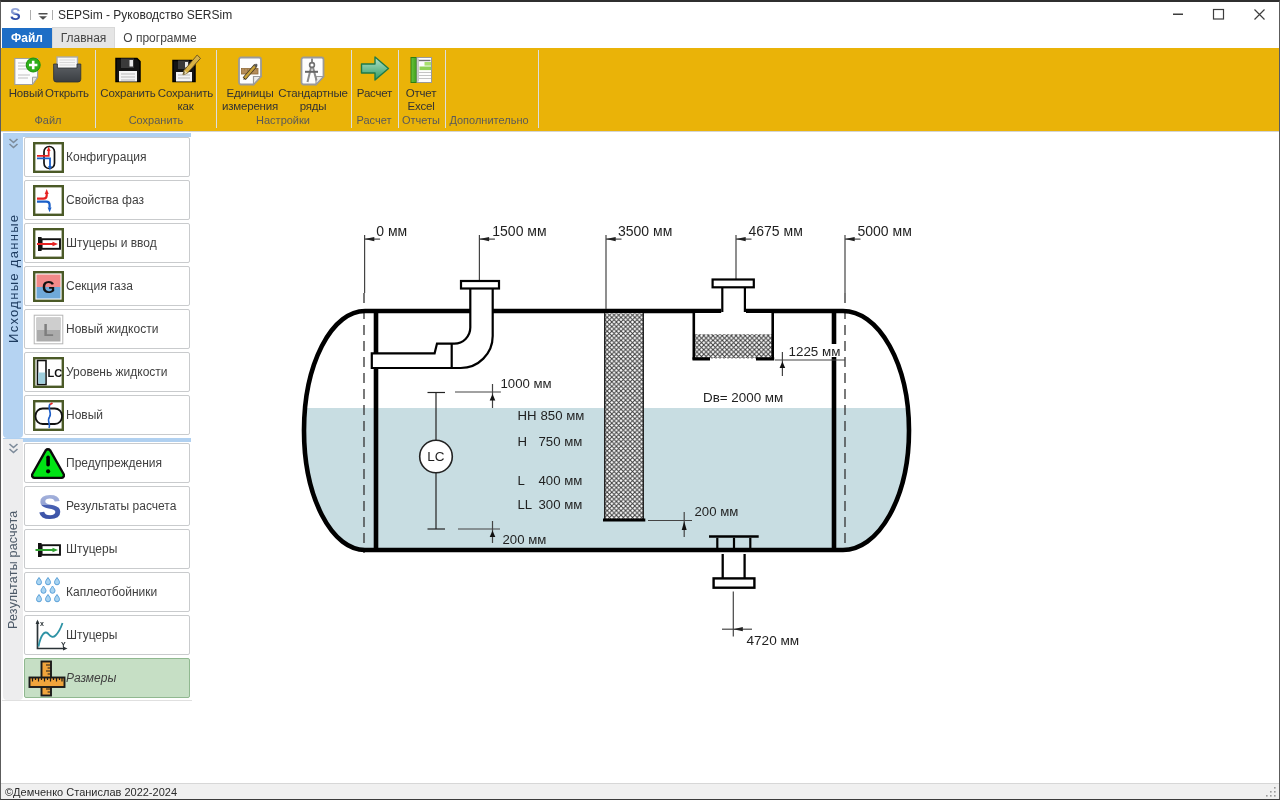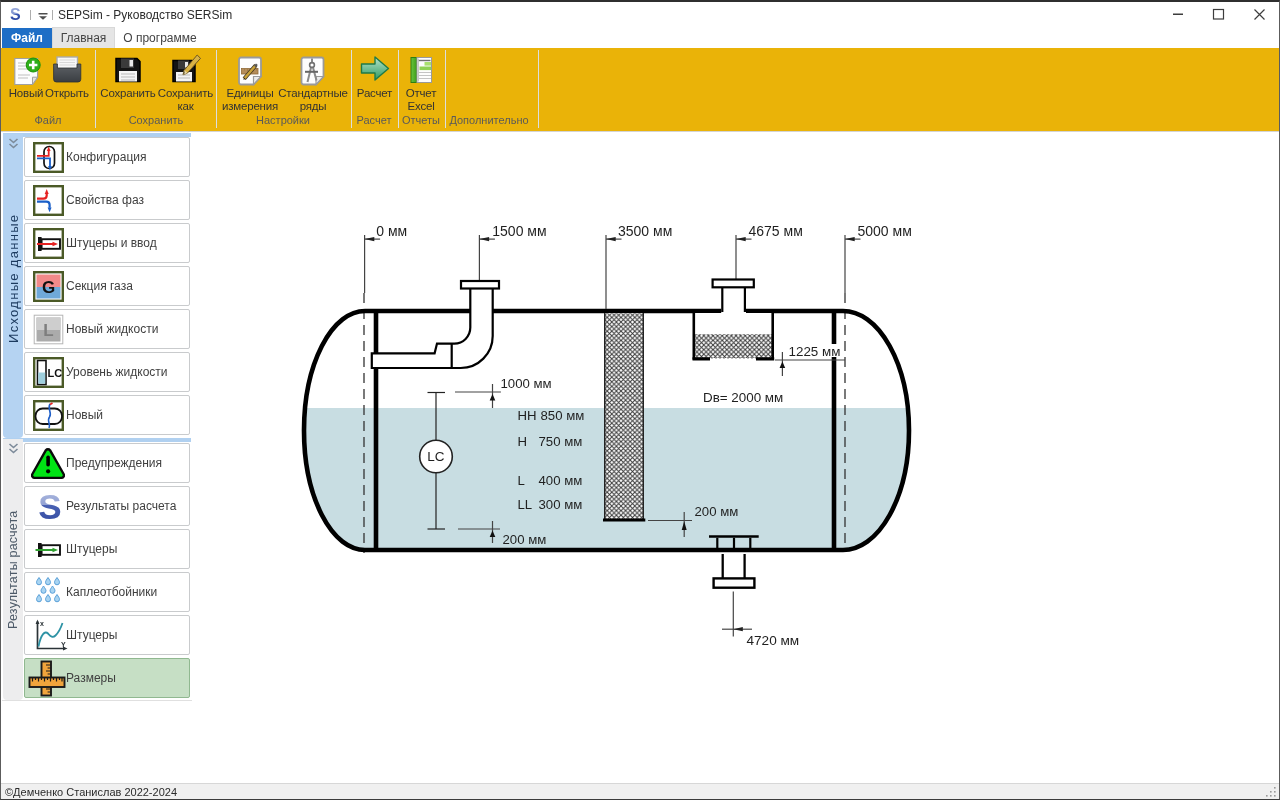--- a/index.html
+++ b/index.html
@@ -24,21 +24,21 @@
 .gcap { position:absolute; top:66px; font-size:11px; color:#5a5a5a; text-align:center; }
 
 #sidebar { position:absolute; left:1px; top:131px; width:190px; height:568px; background:#fff; border-bottom:1px solid #e0e0e0; }
 .gband { position:absolute; left:1px; width:188px; height:4px; background:#b0d0f0; }
 .gstrip { position:absolute; left:1px; width:20px; background:#b5d3f2; border-radius:0 0 4px 4px; }
 .gstrip.g2 { background:#ededee; }
 .vlabel.g2 { color:#4d5a68; font-size:12.5px; letter-spacing:0.2px; }
 .vlabel { position:absolute; font-size:13px; letter-spacing:1.3px; color:#1c3a5e; white-space:nowrap; transform:rotate(-90deg); transform-origin:left top; }
 .chev { position:absolute; left:6px; }
 .sbtn { position:absolute; left:22px; width:166px; height:40px; background:#fff; border:1px solid #c9cbcd; border-radius:2px; }
-.sbtn.sel { background:#c6dfc5; border:1px solid #90b890; }
+.sbtn.sel { background:#c6dfc5; border:1px solid #90b890;font-style:italic; }
 .sbtn .sic { position:absolute; left:8px; top:4px; }
 .sbtn .slab { position:absolute; left:41px; top:0; height:38px; line-height:38px; font-size:12px; color:#404040; white-space:nowrap; }
 
 #statusbar { position:absolute; left:0; top:781px; width:100%; height:16px; background:#f0f0f0; border-top:1px solid #d7d7d7; font-size:11px; color:#2b2b2b; }
 #statusbar span { position:absolute; left:4px; top:2px; }
 #drawing { position:absolute; left:-1px; top:-2px; width:1280px; height:800px; pointer-events:none; }
 </style>
 </head>
 <body>
 <div id="win">

